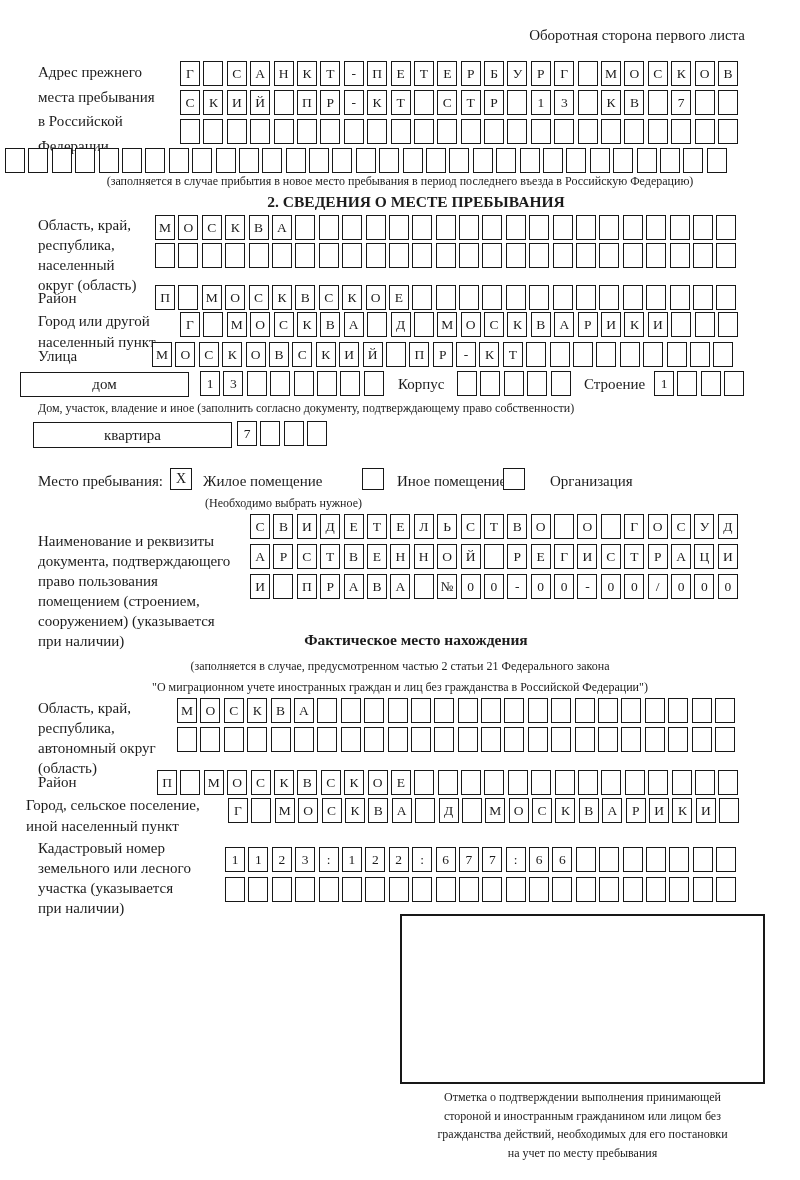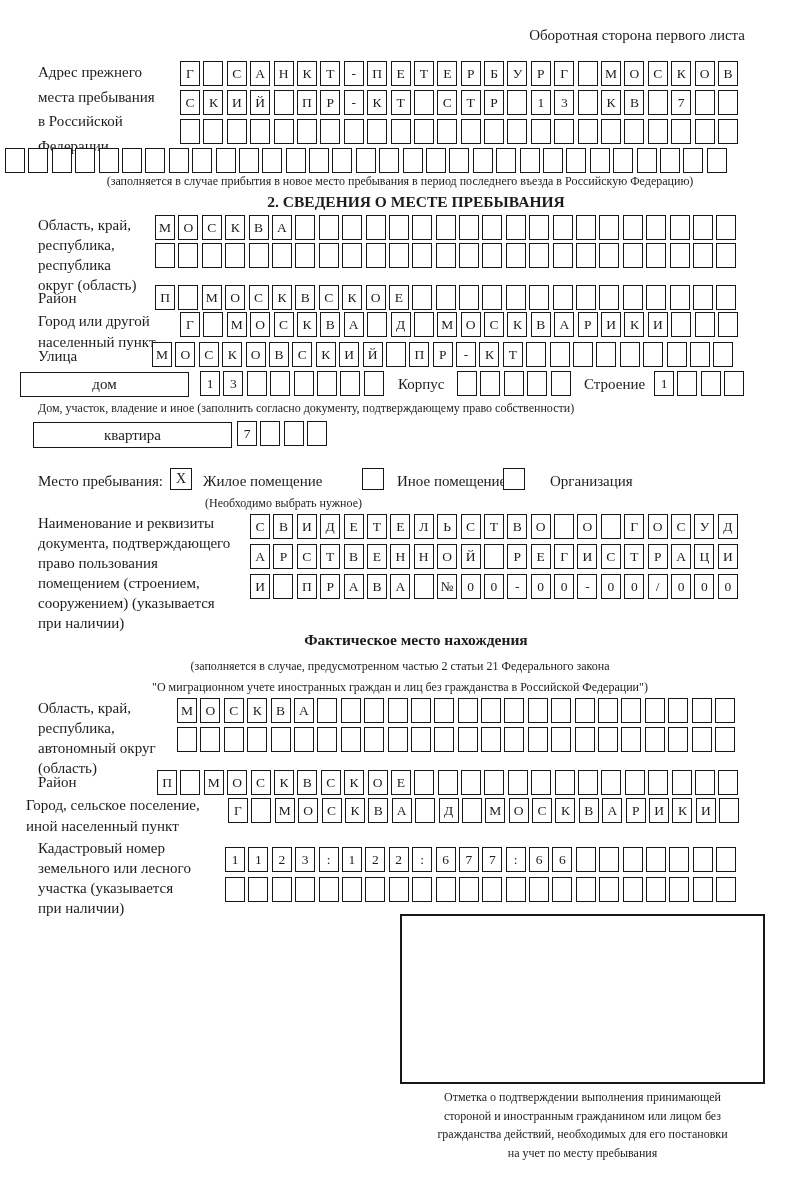--- a/index.html
+++ b/index.html
@@ -50,21 +50,21 @@
   <div class="cellrow" style="left:180px;top:90px;"><span class="cell">С</span><span class="cell">К</span><span class="cell">И</span><span class="cell">Й</span><span class="cell"></span><span class="cell">П</span><span class="cell">Р</span><span class="cell">-</span><span class="cell">К</span><span class="cell">Т</span><span class="cell"></span><span class="cell">С</span><span class="cell">Т</span><span class="cell">Р</span><span class="cell"></span><span class="cell">1</span><span class="cell">3</span><span class="cell"></span><span class="cell">К</span><span class="cell">В</span><span class="cell"></span><span class="cell">7</span><span class="cell"></span><span class="cell"></span></div>
   <div class="cellrow" style="left:180px;top:119px;"><span class="cell"></span><span class="cell"></span><span class="cell"></span><span class="cell"></span><span class="cell"></span><span class="cell"></span><span class="cell"></span><span class="cell"></span><span class="cell"></span><span class="cell"></span><span class="cell"></span><span class="cell"></span><span class="cell"></span><span class="cell"></span><span class="cell"></span><span class="cell"></span><span class="cell"></span><span class="cell"></span><span class="cell"></span><span class="cell"></span><span class="cell"></span><span class="cell"></span><span class="cell"></span><span class="cell"></span></div>
   <div class="cellrow" style="left:5px;top:148px;"><span class="cell"></span><span class="cell"></span><span class="cell"></span><span class="cell"></span><span class="cell"></span><span class="cell"></span><span class="cell"></span><span class="cell"></span><span class="cell"></span><span class="cell"></span><span class="cell"></span><span class="cell"></span><span class="cell"></span><span class="cell"></span><span class="cell"></span><span class="cell"></span><span class="cell"></span><span class="cell"></span><span class="cell"></span><span class="cell"></span><span class="cell"></span><span class="cell"></span><span class="cell"></span><span class="cell"></span><span class="cell"></span><span class="cell"></span><span class="cell"></span><span class="cell"></span><span class="cell"></span><span class="cell"></span><span class="cell"></span></div>
   <div class="abs note center" style="top:172px;">(заполняется в случае прибытия в новое место пребывания в период последнего въезда в Российскую Федерацию)</div>
 
   <div class="abs hdr center" style="top:193px;">2. СВЕДЕНИЯ О МЕСТЕ ПРЕБЫВАНИЯ</div>
 
   <div class="abs lbl-lines" style="left:38px;top:215px;">
     <div>Область, край,</div>
     <div>республика,</div>
-    <div>республика</div>
+    <div>населенный</div>
     <div>округ (область)</div>
   </div>
   <div class="cellrow" style="left:155px;top:215px;"><span class="cell">М</span><span class="cell">О</span><span class="cell">С</span><span class="cell">К</span><span class="cell">В</span><span class="cell">А</span><span class="cell"></span><span class="cell"></span><span class="cell"></span><span class="cell"></span><span class="cell"></span><span class="cell"></span><span class="cell"></span><span class="cell"></span><span class="cell"></span><span class="cell"></span><span class="cell"></span><span class="cell"></span><span class="cell"></span><span class="cell"></span><span class="cell"></span><span class="cell"></span><span class="cell"></span><span class="cell"></span><span class="cell"></span></div>
   <div class="cellrow" style="left:155px;top:243px;"><span class="cell"></span><span class="cell"></span><span class="cell"></span><span class="cell"></span><span class="cell"></span><span class="cell"></span><span class="cell"></span><span class="cell"></span><span class="cell"></span><span class="cell"></span><span class="cell"></span><span class="cell"></span><span class="cell"></span><span class="cell"></span><span class="cell"></span><span class="cell"></span><span class="cell"></span><span class="cell"></span><span class="cell"></span><span class="cell"></span><span class="cell"></span><span class="cell"></span><span class="cell"></span><span class="cell"></span><span class="cell"></span></div>
 
   <div class="abs lbl" style="left:38px;top:288px;">Район</div>
   <div class="cellrow" style="left:155px;top:285px;"><span class="cell">П</span><span class="cell"></span><span class="cell">М</span><span class="cell">О</span><span class="cell">С</span><span class="cell">К</span><span class="cell">В</span><span class="cell">С</span><span class="cell">К</span><span class="cell">О</span><span class="cell">Е</span><span class="cell"></span><span class="cell"></span><span class="cell"></span><span class="cell"></span><span class="cell"></span><span class="cell"></span><span class="cell"></span><span class="cell"></span><span class="cell"></span><span class="cell"></span><span class="cell"></span><span class="cell"></span><span class="cell"></span><span class="cell"></span></div>
 
   <div class="abs lbl-lines" style="left:38px;top:311px;line-height:21px;">
     <div>Город или другой</div>
@@ -88,21 +88,21 @@
 
   <div class="abs lbl" style="left:38px;top:471px;">Место пребывания:</div>
   <div class="checkbox" style="left:170px;top:468px;">X</div>
   <div class="abs lbl" style="left:203px;top:471px;">Жилое помещение</div>
   <div class="checkbox" style="left:362px;top:468px;"></div>
   <div class="abs lbl" style="left:397px;top:471px;">Иное помещение</div>
   <div class="checkbox" style="left:503px;top:468px;"></div>
   <div class="abs lbl" style="left:550px;top:471px;">Организация</div>
   <div class="abs note" style="left:205px;top:494px;">(Необходимо выбрать нужное)</div>
 
-  <div class="abs lbl-lines" style="left:38px;top:513px;">
+  <div class="abs lbl-lines" style="left:38px;top:531px;">
     <div>Наименование и реквизиты</div>
     <div>документа, подтверждающего</div>
     <div>право пользования</div>
     <div>помещением (строением,</div>
     <div>сооружением) (указывается</div>
     <div>при наличии)</div>
   </div>
   <div class="cellrow" style="left:250px;top:514px;"><span class="cell">С</span><span class="cell">В</span><span class="cell">И</span><span class="cell">Д</span><span class="cell">Е</span><span class="cell">Т</span><span class="cell">Е</span><span class="cell">Л</span><span class="cell">Ь</span><span class="cell">С</span><span class="cell">Т</span><span class="cell">В</span><span class="cell">О</span><span class="cell"></span><span class="cell">О</span><span class="cell"></span><span class="cell">Г</span><span class="cell">О</span><span class="cell">С</span><span class="cell">У</span><span class="cell">Д</span></div>
   <div class="cellrow" style="left:250px;top:544px;"><span class="cell">А</span><span class="cell">Р</span><span class="cell">С</span><span class="cell">Т</span><span class="cell">В</span><span class="cell">Е</span><span class="cell">Н</span><span class="cell">Н</span><span class="cell">О</span><span class="cell">Й</span><span class="cell"></span><span class="cell">Р</span><span class="cell">Е</span><span class="cell">Г</span><span class="cell">И</span><span class="cell">С</span><span class="cell">Т</span><span class="cell">Р</span><span class="cell">А</span><span class="cell">Ц</span><span class="cell">И</span></div>
   <div class="cellrow" style="left:250px;top:574px;"><span class="cell">И</span><span class="cell"></span><span class="cell">П</span><span class="cell">Р</span><span class="cell">А</span><span class="cell">В</span><span class="cell">А</span><span class="cell"></span><span class="cell">№</span><span class="cell">0</span><span class="cell">0</span><span class="cell">-</span><span class="cell">0</span><span class="cell">0</span><span class="cell">-</span><span class="cell">0</span><span class="cell">0</span><span class="cell">/</span><span class="cell">0</span><span class="cell">0</span><span class="cell">0</span></div>

